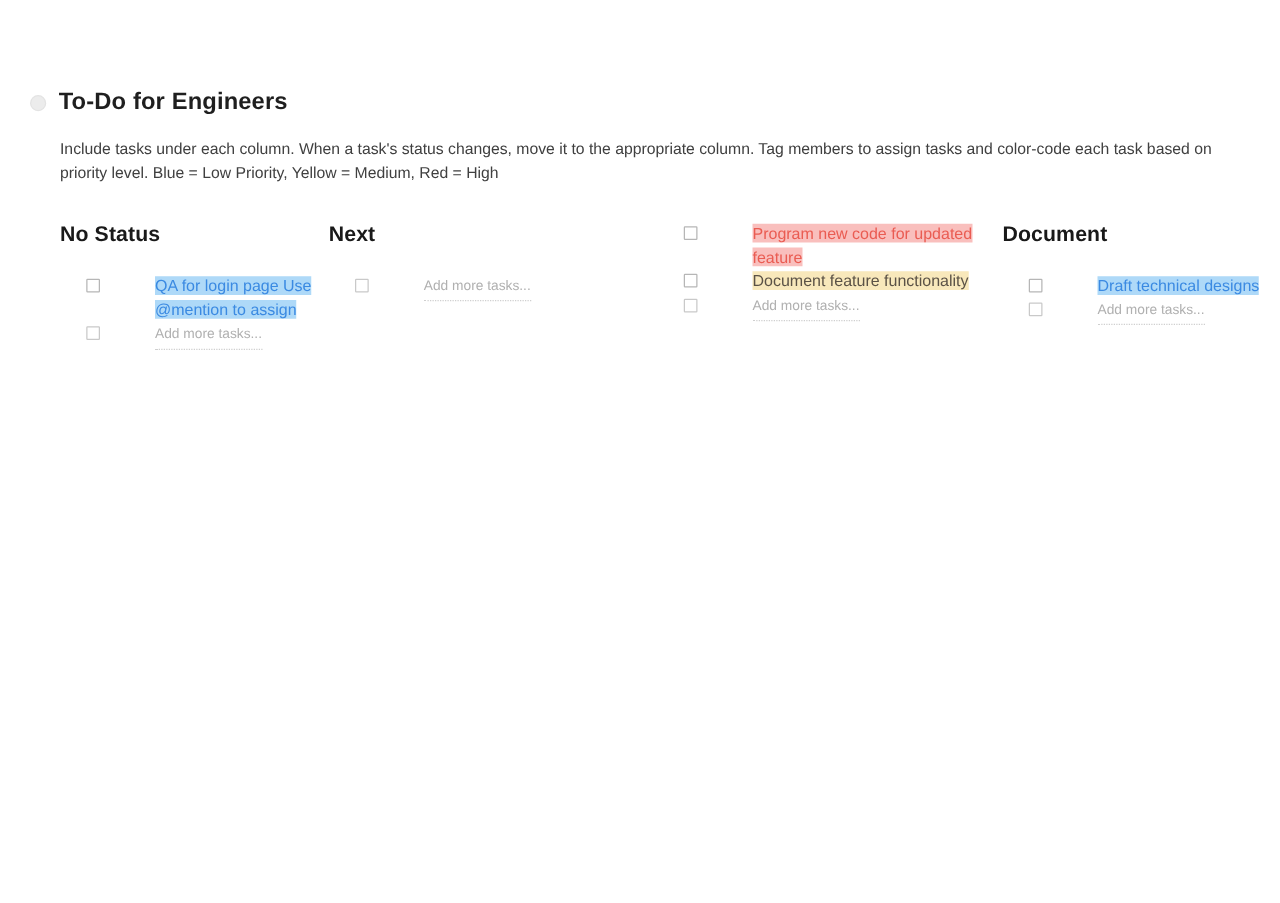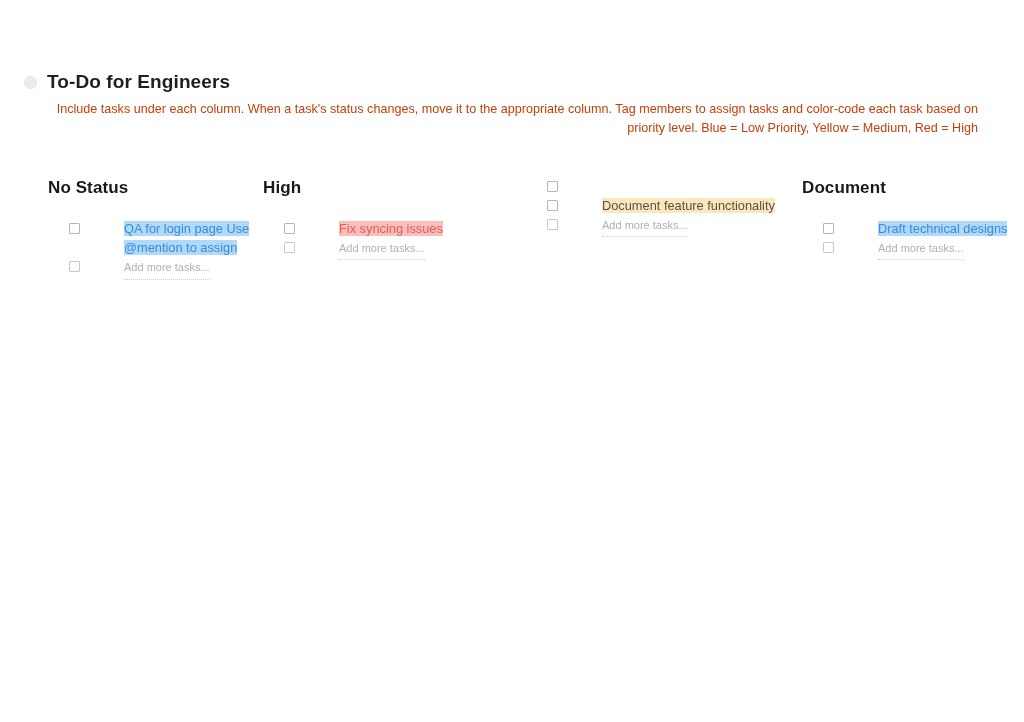--- a/index.html
+++ b/index.html
@@ -44,26 +44,25 @@
     font-weight: bold;
     color: #1f1f1f;
     letter-spacing: 0.1px;
     line-height: 20px;
     white-space: nowrap;
   }
 
   .doc-description {
     position: absolute;
     left: 48px;
-    top: 100px;
+    top: 110px;
     width: 930px;
     font-size: 12.6px;
     line-height: 19px;
-    color: #c2410c;
-    text-align: right;
+    color: #404040;
   }
 
   
   .board {
     position: absolute;
     left: 0;
     top: 165px;
     width: 1024px;
   }
   .column {
@@ -172,37 +171,34 @@
         <span class="task-text-wrap"><span class="task-text hl-blue">QA for login page Use @mention to assign</span></span>
       </li>
       <li class="task-item placeholder-row">
         <span class="checkbox"></span>
         <span class="task-text-wrap"><span class="placeholder-text">Add more tasks...</span></span>
       </li>
     </ul>
   </div>
 
   <div class="column col-1">
-    <div class="column-title">High</div>
-    <ul class="task-list">
-      <li class="task-item">
-        <span class="checkbox"></span>
-        <span class="task-text-wrap"><span class="task-text hl-red">Fix syncing issues</span></span>
-      </li>
+    <div class="column-title">Next</div>
+    <ul class="task-list">
       <li class="task-item placeholder-row">
         <span class="checkbox"></span>
         <span class="task-text-wrap"><span class="placeholder-text">Add more tasks...</span></span>
       </li>
     </ul>
   </div>
 
   <div class="column col-2">
     <ul class="task-list">
       <li class="task-item">
         <span class="checkbox"></span>
+        <span class="task-text-wrap"><span class="task-text hl-red">Program new code for updated feature</span></span>
       </li>
       <li class="task-item">
         <span class="checkbox"></span>
         <span class="task-text-wrap"><span class="task-text hl-yellow">Document feature functionality</span></span>
       </li>
       <li class="task-item placeholder-row">
         <span class="checkbox"></span>
         <span class="task-text-wrap"><span class="placeholder-text">Add more tasks...</span></span>
       </li>
     </ul>

